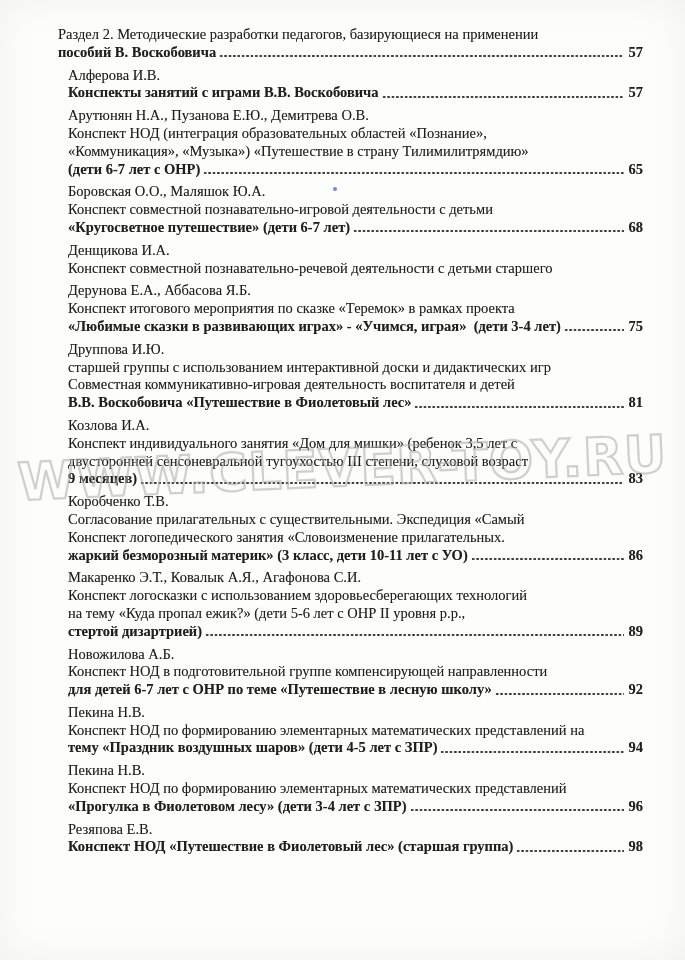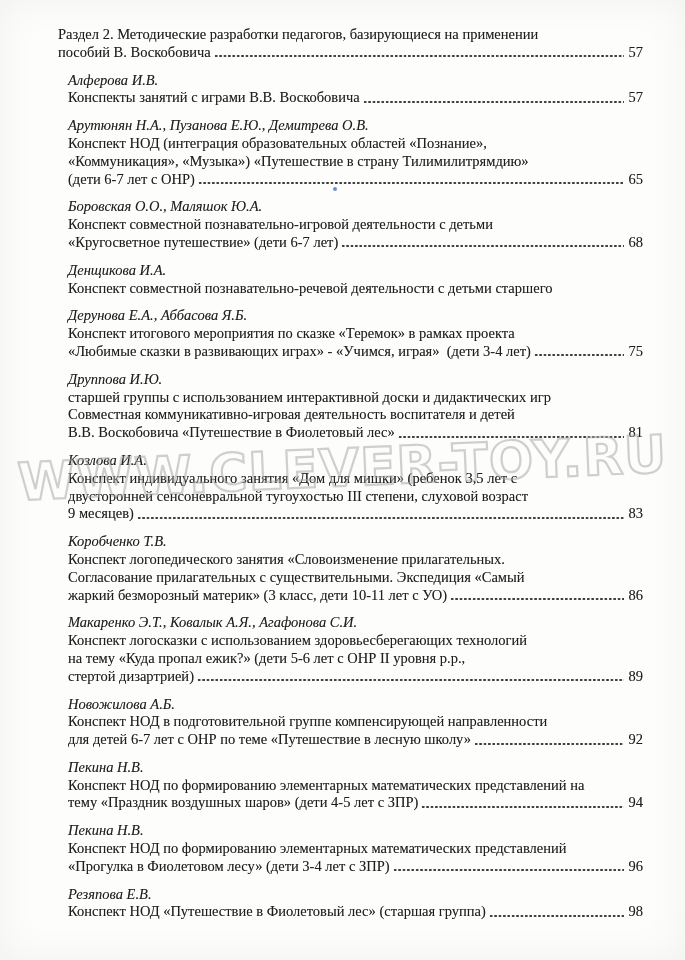--- a/index.html
+++ b/index.html
@@ -17,23 +17,23 @@
     position: absolute;
     left: 42px;
     top: 26px;
     width: 601px;
     font-size: 14.5px;
     line-height: 17.8px;
     text-shadow: 0 0 0.4px rgba(0,0,0,0.35);
   }
   .section-header { margin-left: 16px; }
   .entry { margin-left: 26px; margin-top: 5px; }
-  .author { font-style: italic; white-space: pre; margin-top: 10px; }
+  .author { white-space: pre; }
   .line { white-space: pre; }
-  .leader { display: flex; }
+  .leader { display: flex; font-weight: bold; }
   .lastline { white-space: pre; flex: 0 0 auto; }
   .dots {
     flex: 1 1 auto;
     min-width: 12px;
     margin: 0 5px 0 3px;
     background-image: radial-gradient(circle, #3a3a3a 1px, rgba(0,0,0,0) 1.4px);
     background-size: 4.4px 4.4px;
     background-repeat: repeat-x;
     background-position: left bottom 3px;
   }
@@ -145,22 +145,22 @@
       <div class="line">двусторонней сенсоневральной тугоухостью III степени, слуховой возраст</div>
       <div class="leader">
         <span class="lastline">9 месяцев)</span>
         <span class="dots"></span>
         <span class="pagenum">83</span>
       </div>
     </div>
 
     <div class="entry">
       <div class="author">Коробченко Т.В.</div>
+      <div class="line">Согласование прилагательных с существительными. Экспедиция «Самый</div>
       <div class="line">Конспект логопедического занятия «Словоизменение прилагательных.</div>
-      <div class="line">Согласование прилагательных с существительными. Экспедиция «Самый</div>
       <div class="leader">
         <span class="lastline">жаркий безморозный материк» (3 класс, дети 10-11 лет с УО)</span>
         <span class="dots"></span>
         <span class="pagenum">86</span>
       </div>
     </div>
 
     <div class="entry">
       <div class="author">Макаренко Э.Т., Ковалык А.Я., Агафонова С.И.</div>
       <div class="line">Конспект логосказки с использованием здоровьесберегающих технологий</div>

